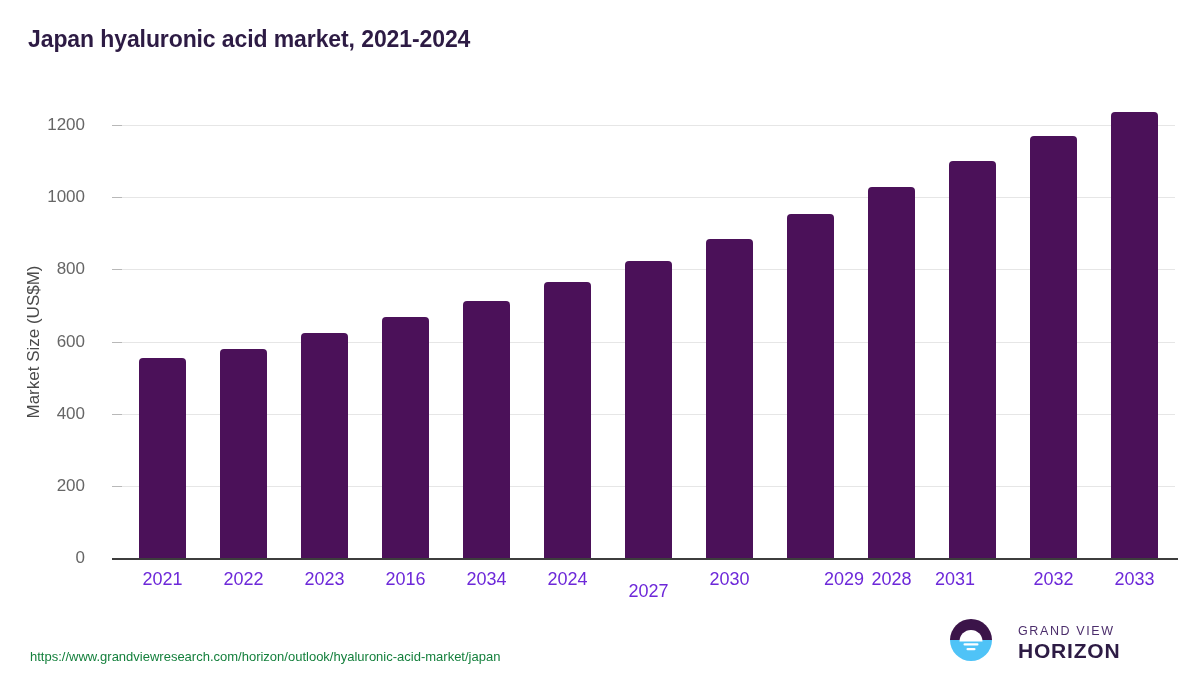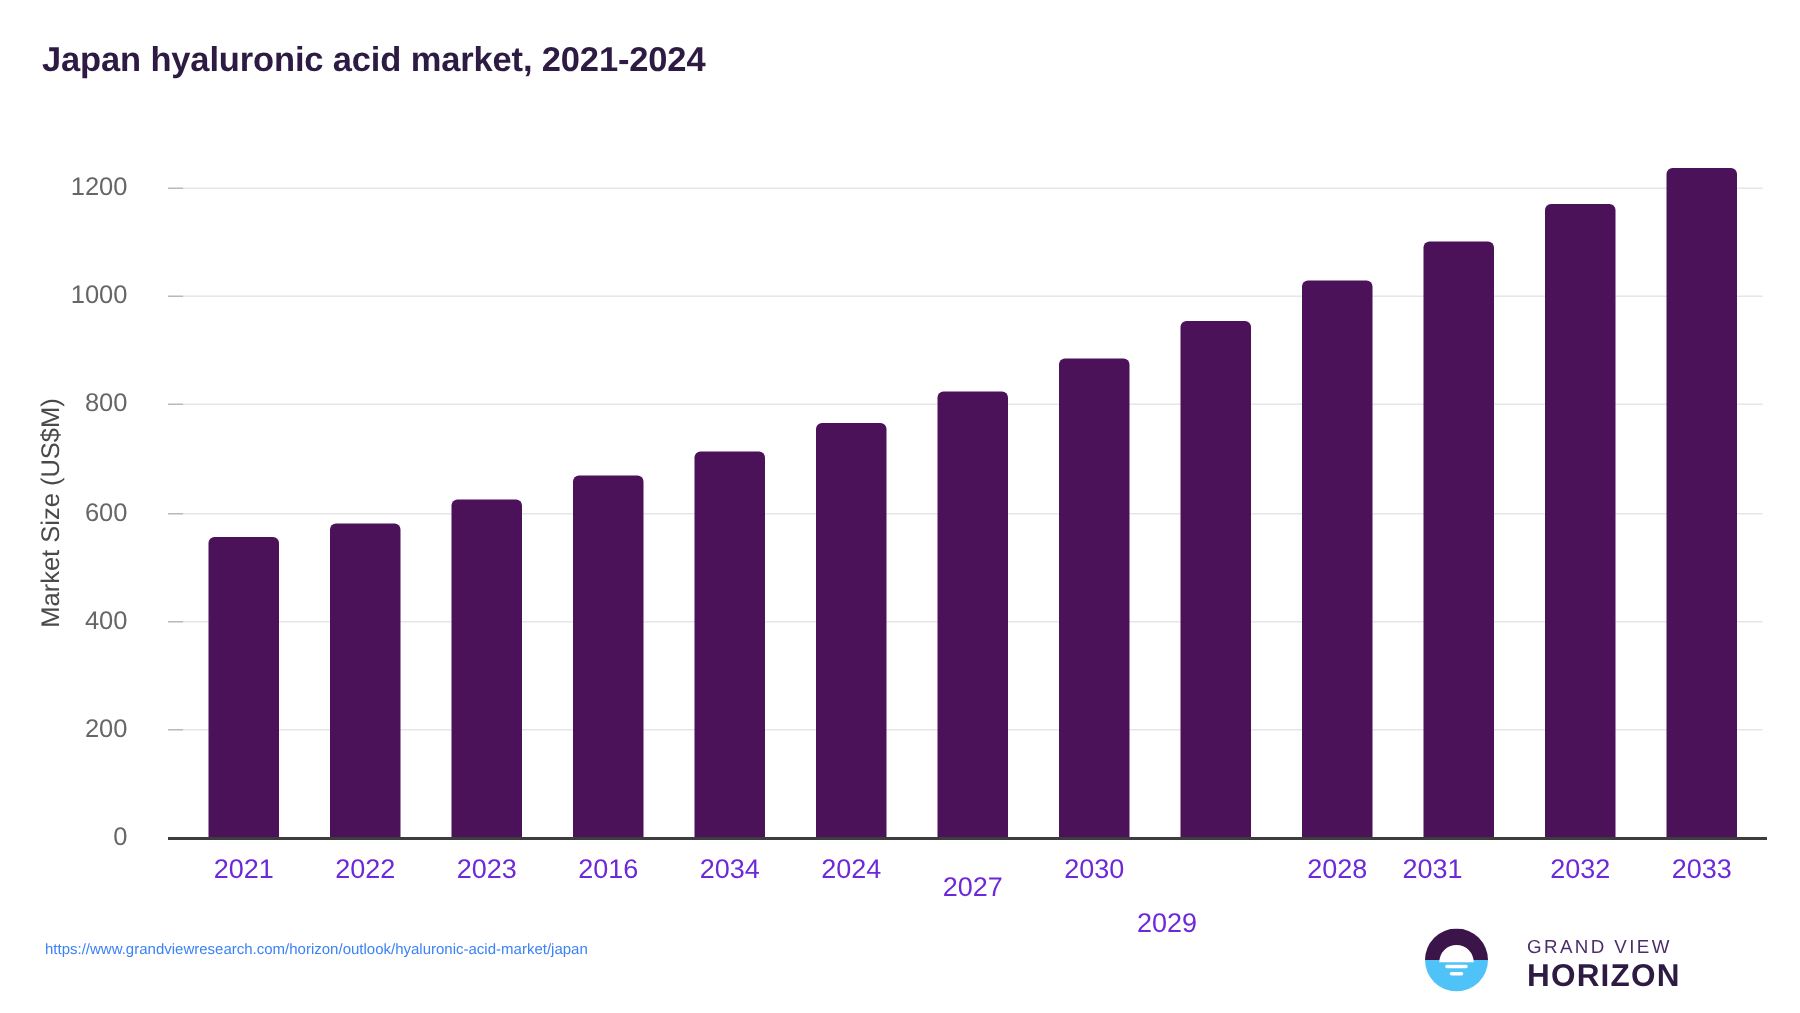--- a/index.html
+++ b/index.html
@@ -103,23 +103,23 @@
     font-size: 18px;
     color: #6d28d9;
     text-align: center;
     white-space: nowrap;
   }
 
   
   #source-url {
     position: absolute;
     left: 30px;
-    top: 628px;
-    font-size: 10px;
-    color: #3b82f6;
+    top: 649px;
+    font-size: 13px;
+    color: #15803d;
     white-space: nowrap;
   }
   #logo {
     position: absolute;
     left: 950px;
     top: 619px;
     width: 160px;
     height: 48px;
     display: flex;
     gap: 26px;
@@ -223,18 +223,18 @@
   </div>
 
 <div class="x-tick-label" style="left: 117.5px; width: 90px;">2021</div>
     <div class="x-tick-label" style="left: 198.5px; width: 90px;">2022</div>
     <div class="x-tick-label" style="left: 279.5px; width: 90px;">2023</div>
     <div class="x-tick-label" style="left: 360.5px; width: 90px;">2016</div>
     <div class="x-tick-label" style="left: 441.5px; width: 90px;">2034</div>
     <div class="x-tick-label" style="left: 522.5px; width: 90px;">2024</div>
     <div class="x-tick-label" style="left: 603.5px; width: 90px; margin-top: 12px;">2027</div>
     <div class="x-tick-label" style="left: 684.5px; width: 90px;">2030</div>
-    <div class="x-tick-label" style="left: 733px; width: 90px; margin-top: 36px;">2029</div>
+    <div class="x-tick-label" style="left: 799px; width: 90px;">2029</div>
     <div class="x-tick-label" style="left: 846.5px; width: 90px;">2028</div>
     <div class="x-tick-label" style="left: 910px; width: 90px;">2031</div>
     <div class="x-tick-label" style="left: 1008.5px; width: 90px;">2032</div>
     <div class="x-tick-label" style="left: 1089.5px; width: 90px;">2033</div>
   </div>
 
 </body></html>

